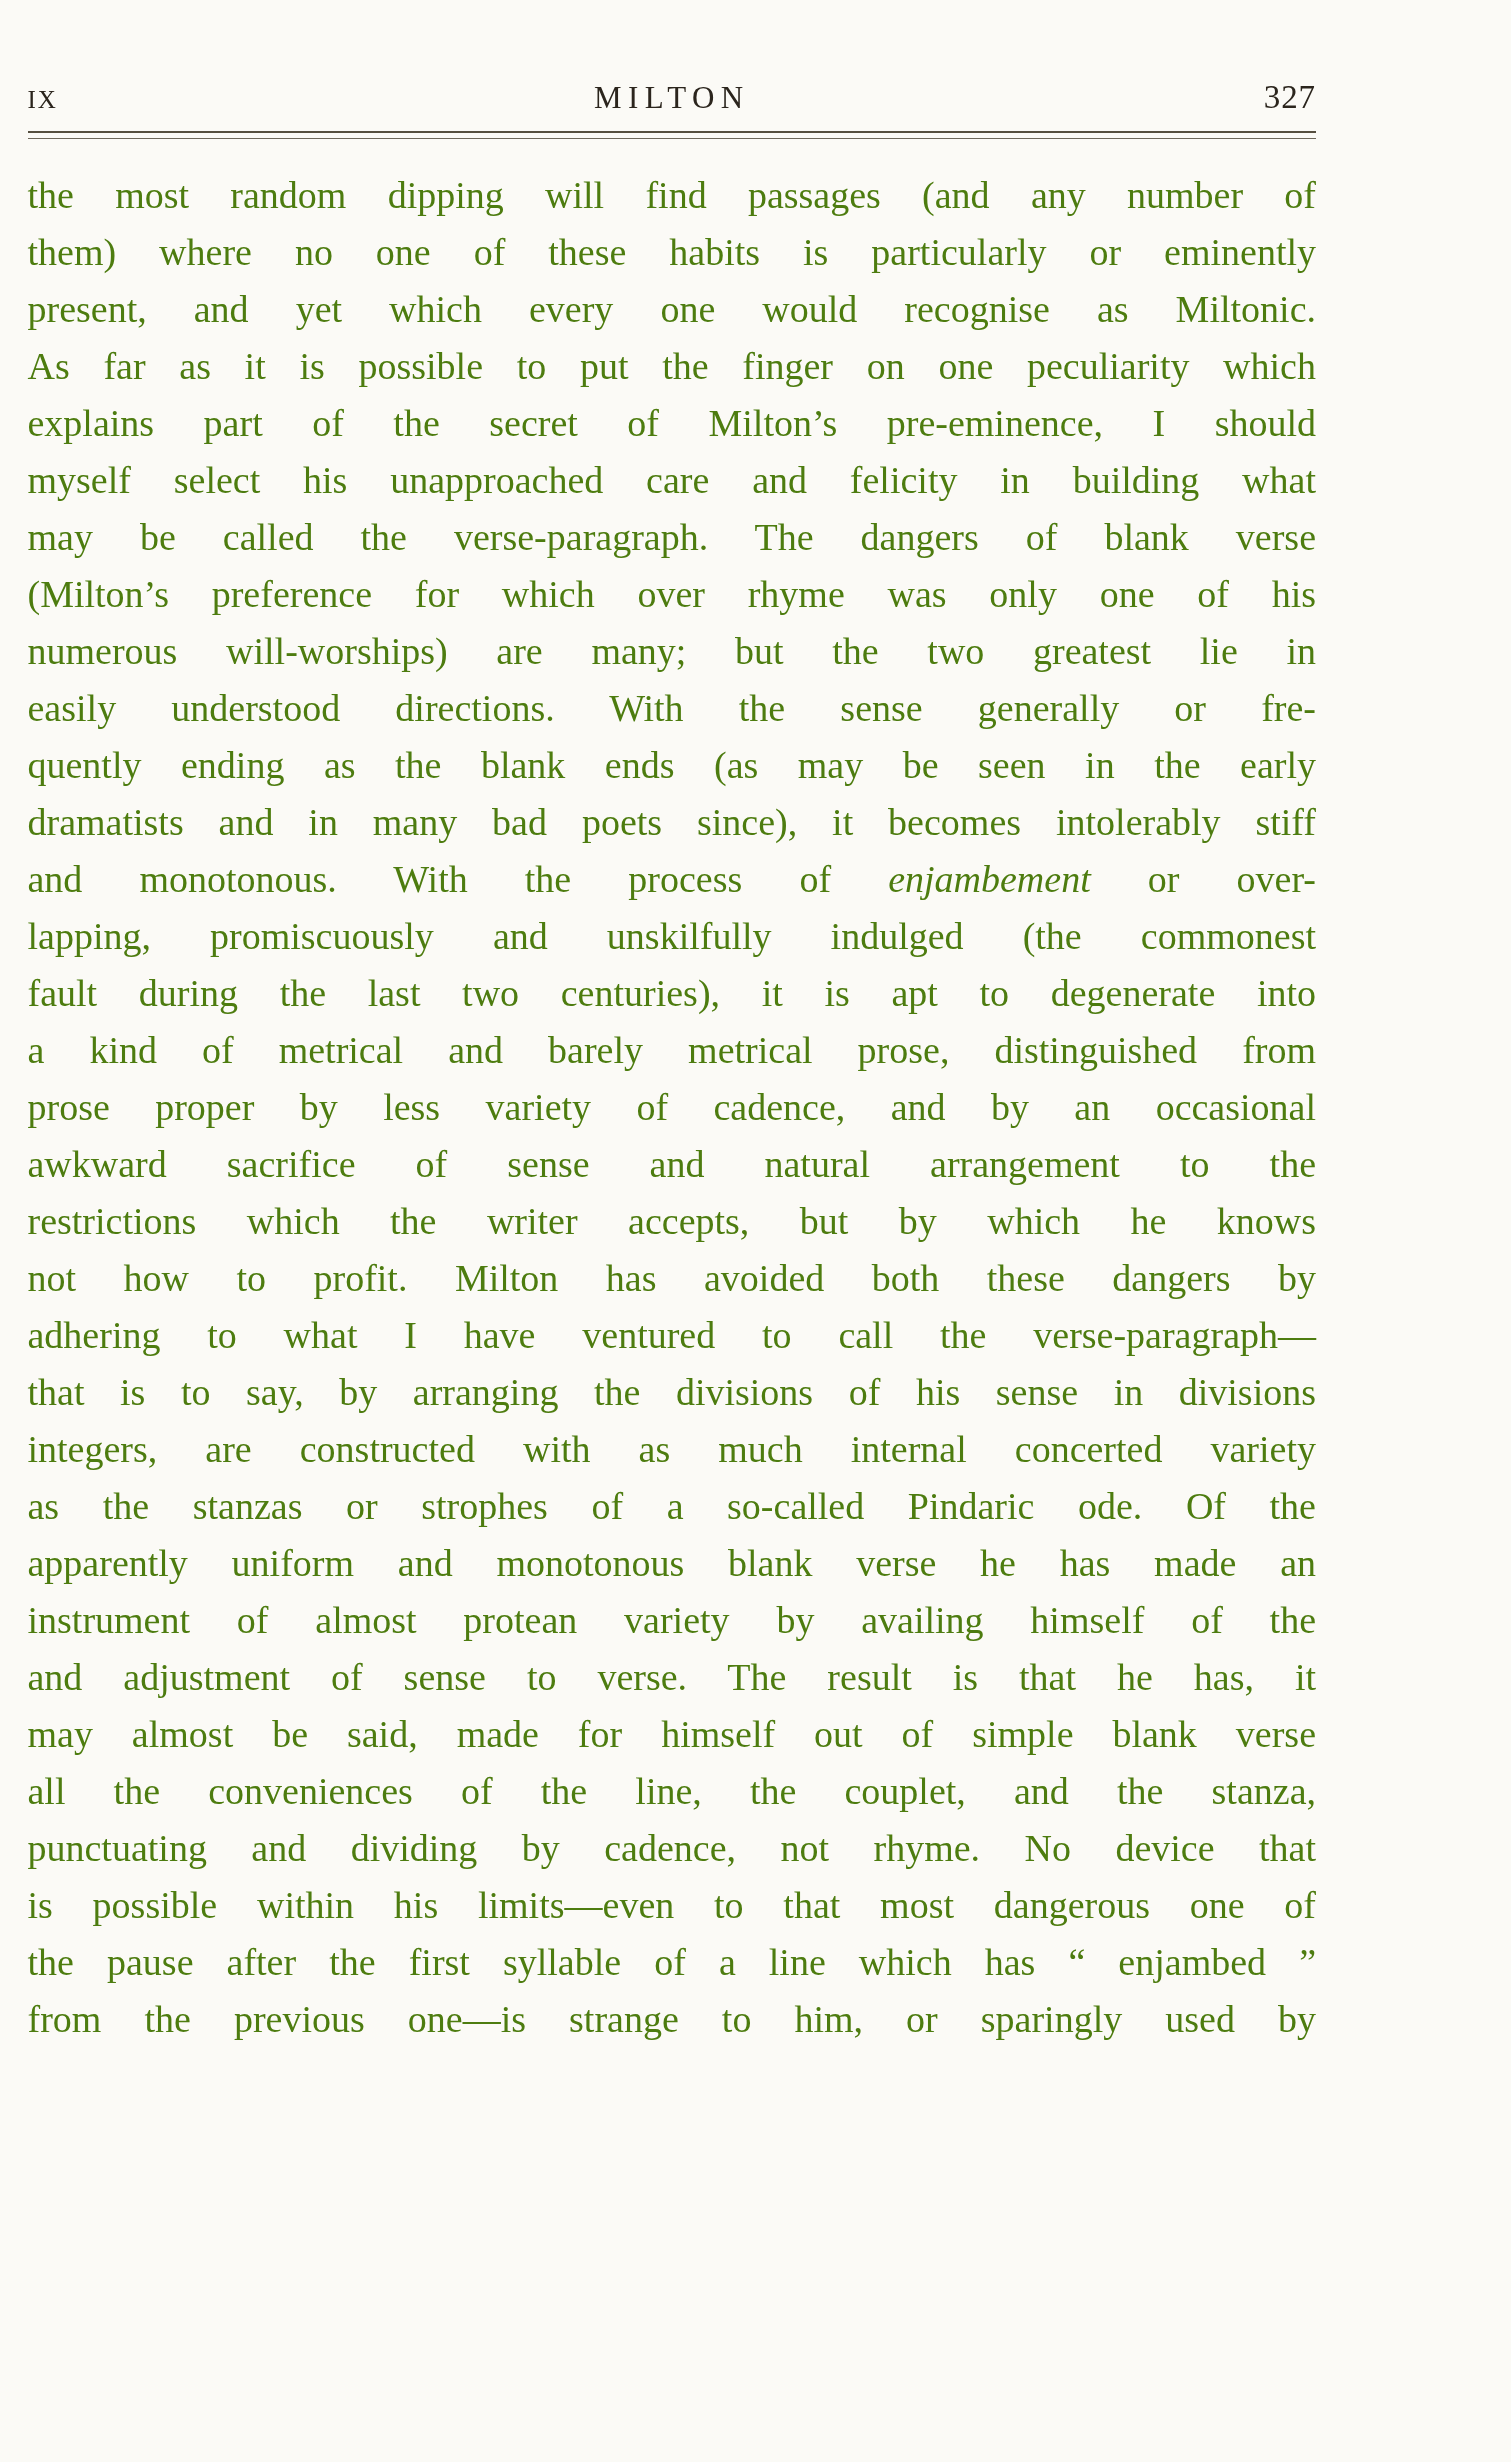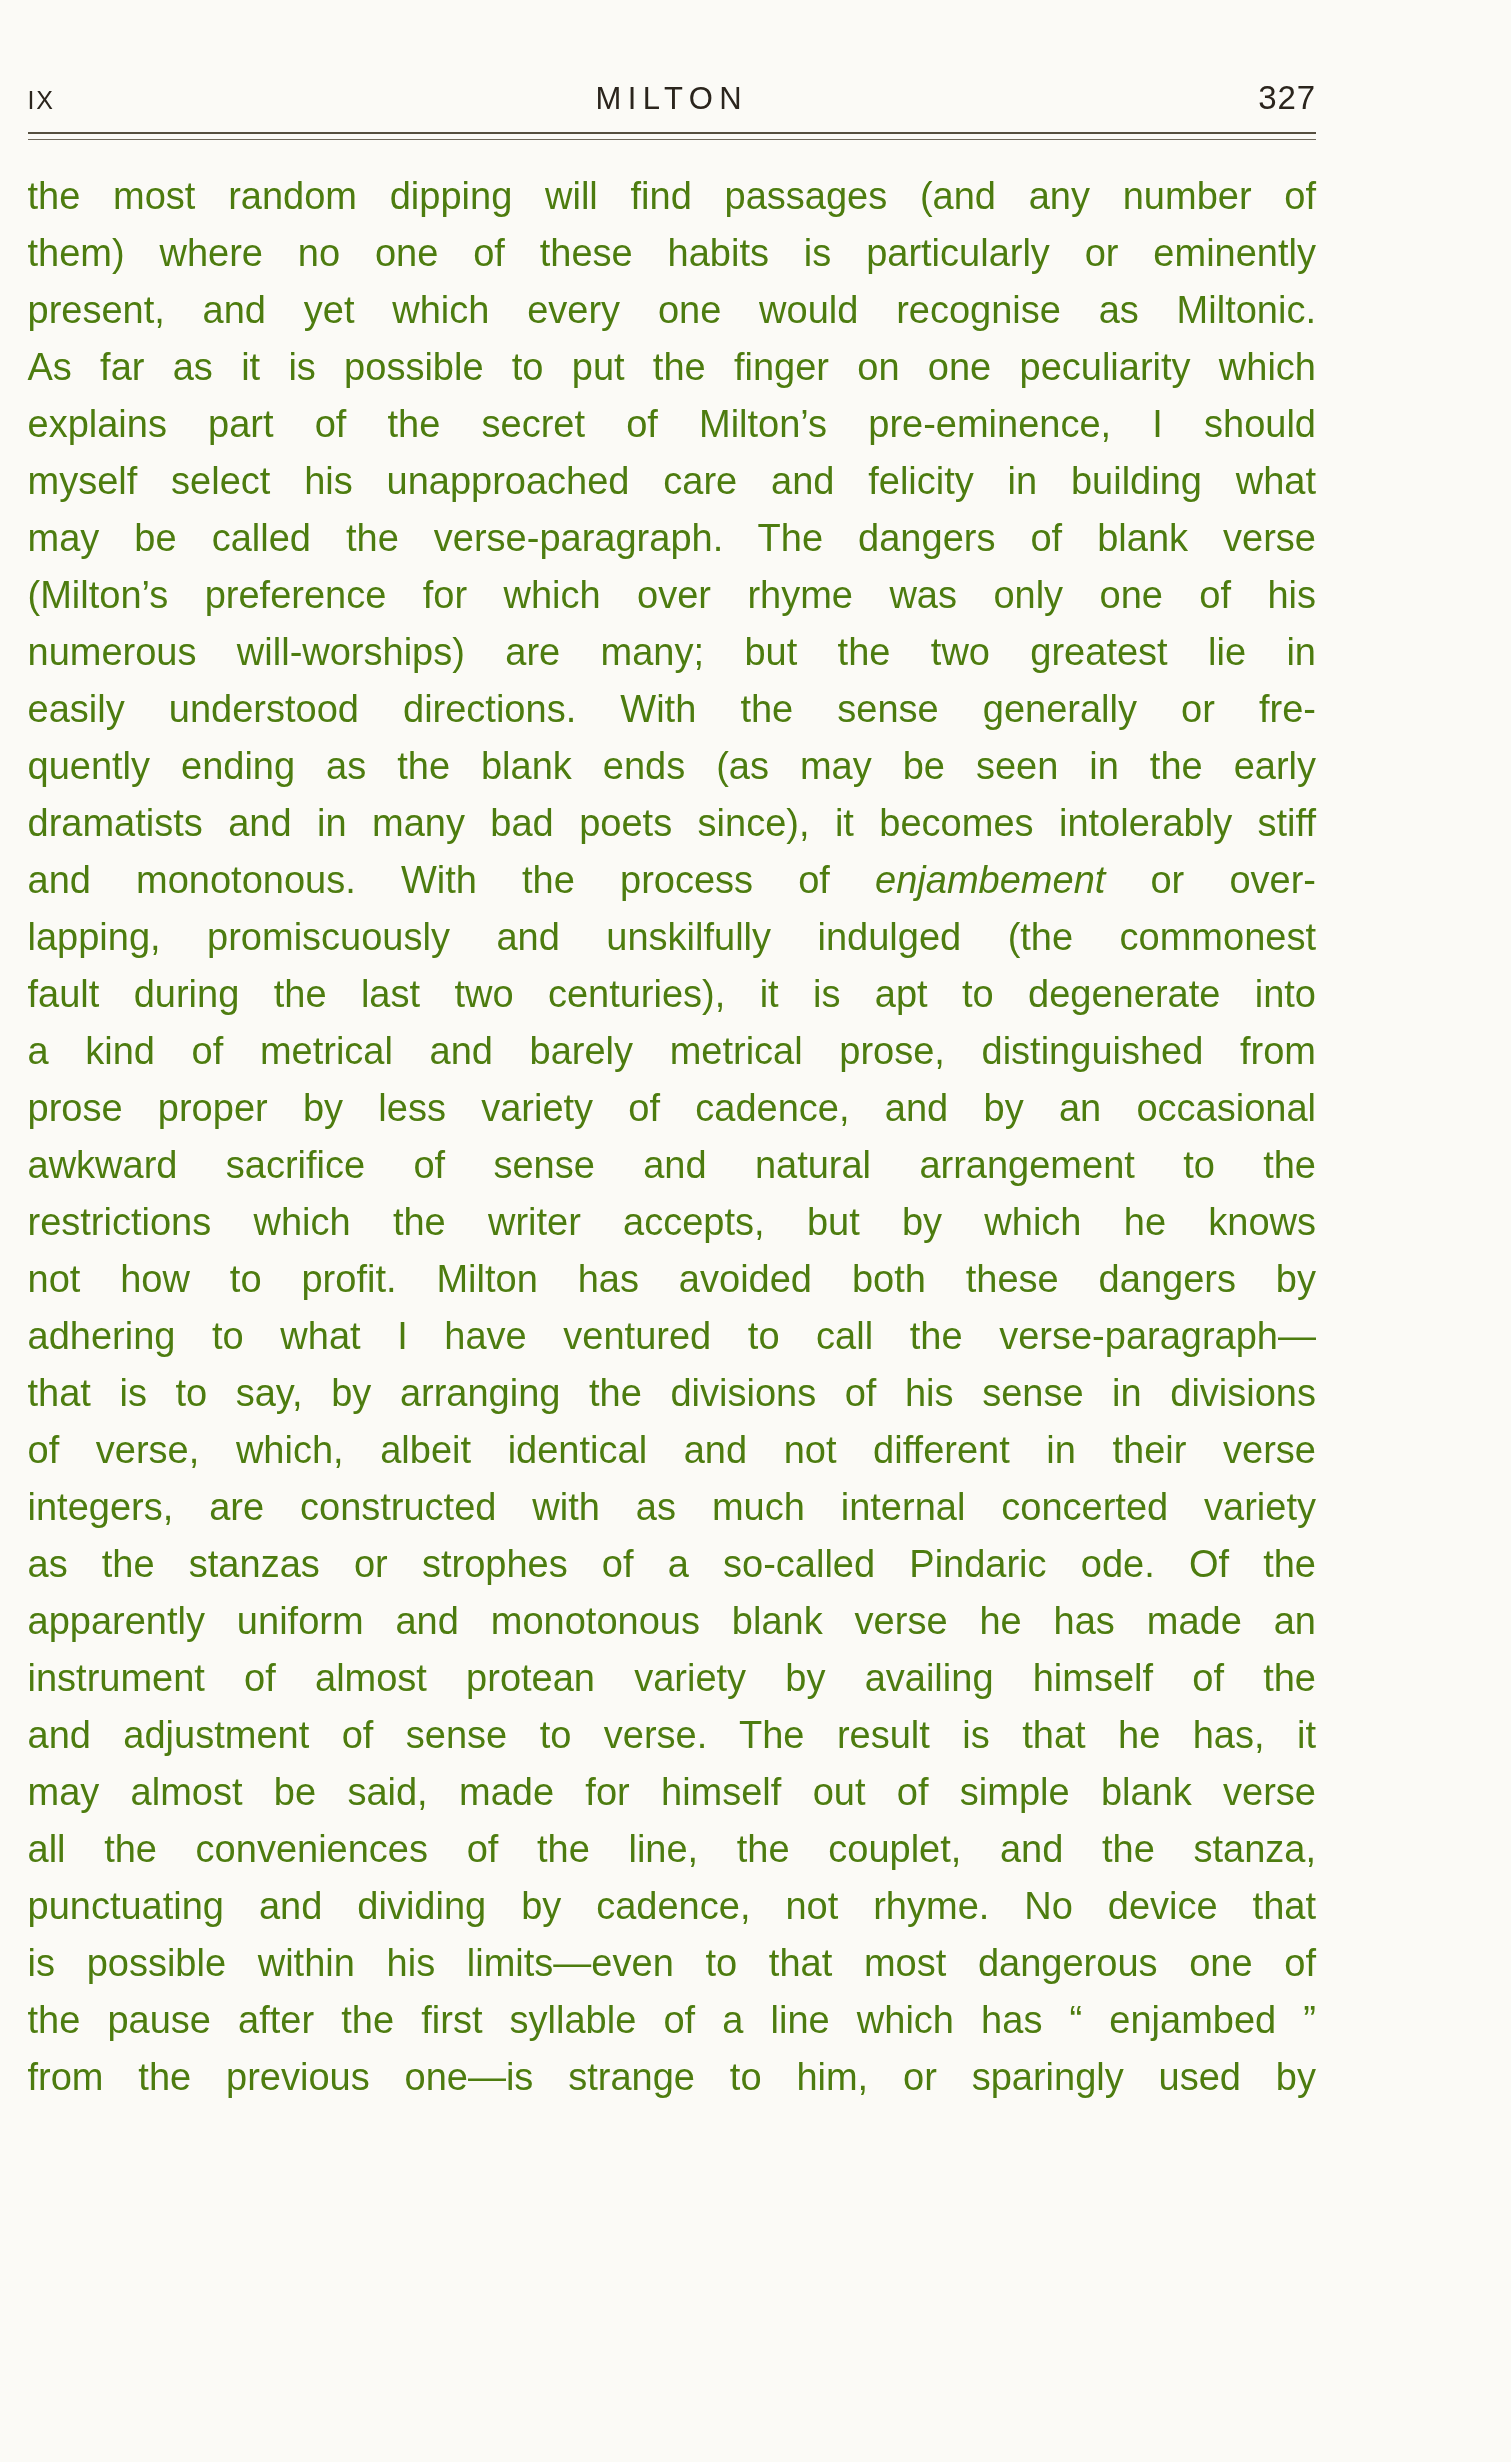--- a/index.html
+++ b/index.html
@@ -6,21 +6,21 @@
     margin: 0;
     padding: 0;
     background: #faf9f5;
   }
   .page {
     position: relative;
     width: 1512px;
     height: 2462px;
     background: #fbfaf6;
     color: #262019;
-    font-family: Liberation Sans, sans-serif;
+    font-family: Liberation Serif, serif;
     box-sizing: border-box;
     padding: 79px 196px 0 27.5px;
     overflow: hidden;
   }
   .running-head {
     display: grid;
     grid-template-columns: 1fr auto 1fr;
     align-items: baseline;
     color: #2b251d;
   }
@@ -102,21 +102,20 @@
       <div class="line"><span>and monotonous. With the process of </span><i>enjambement</i><span> or over-</span></div>
       <div class="line"><span>lapping, promiscuously and unskilfully indulged (the commonest</span></div>
       <div class="line"><span>fault during the last two centuries), it is apt to degenerate into</span></div>
       <div class="line"><span>a kind of metrical and barely metrical prose, distinguished from</span></div>
       <div class="line"><span>prose proper by less variety of cadence, and by an occasional</span></div>
       <div class="line"><span>awkward sacrifice of sense and natural arrangement to the</span></div>
       <div class="line"><span>restrictions which the writer accepts, but by which he knows</span></div>
       <div class="line"><span>not how to profit. Milton has avoided both these dangers by</span></div>
       <div class="line"><span>adhering to what I have ventured to call the verse-paragraph—</span></div>
       <div class="line"><span>that is to say, by arranging the divisions of his sense in divisions</span></div>
-      <div class="line"><span>of verse, which, albeit identical and not different in their verse</span></div>
       <div class="line"><span>integers, are constructed with as much internal concerted variety</span></div>
       <div class="line"><span>as the stanzas or strophes of a so-called Pindaric ode. Of the</span></div>
       <div class="line"><span>apparently uniform and monotonous blank verse he has made an</span></div>
       <div class="line"><span>instrument of almost protean variety by availing himself of the</span></div>
       <div class="line"><span>and adjustment of sense to verse. The result is that he has, it</span></div>
       <div class="line"><span>may almost be said, made for himself out of simple blank verse</span></div>
       <div class="line"><span>all the conveniences of the line, the couplet, and the stanza,</span></div>
       <div class="line"><span>punctuating and dividing by cadence, not rhyme. No device that</span></div>
       <div class="line"><span>is possible within his limits—even to that most dangerous one of</span></div>
       <div class="line"><span>the pause after the first syllable of a line which has “ enjambed ”</span></div>

